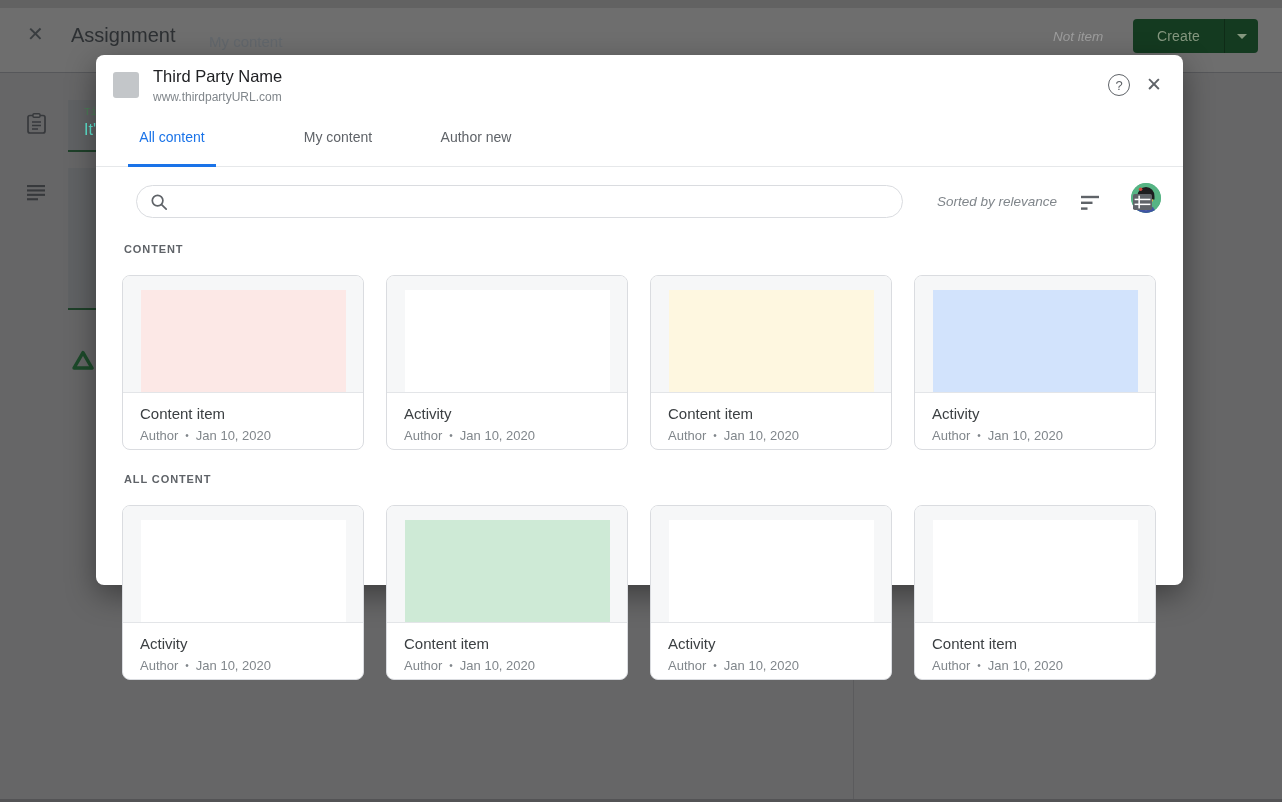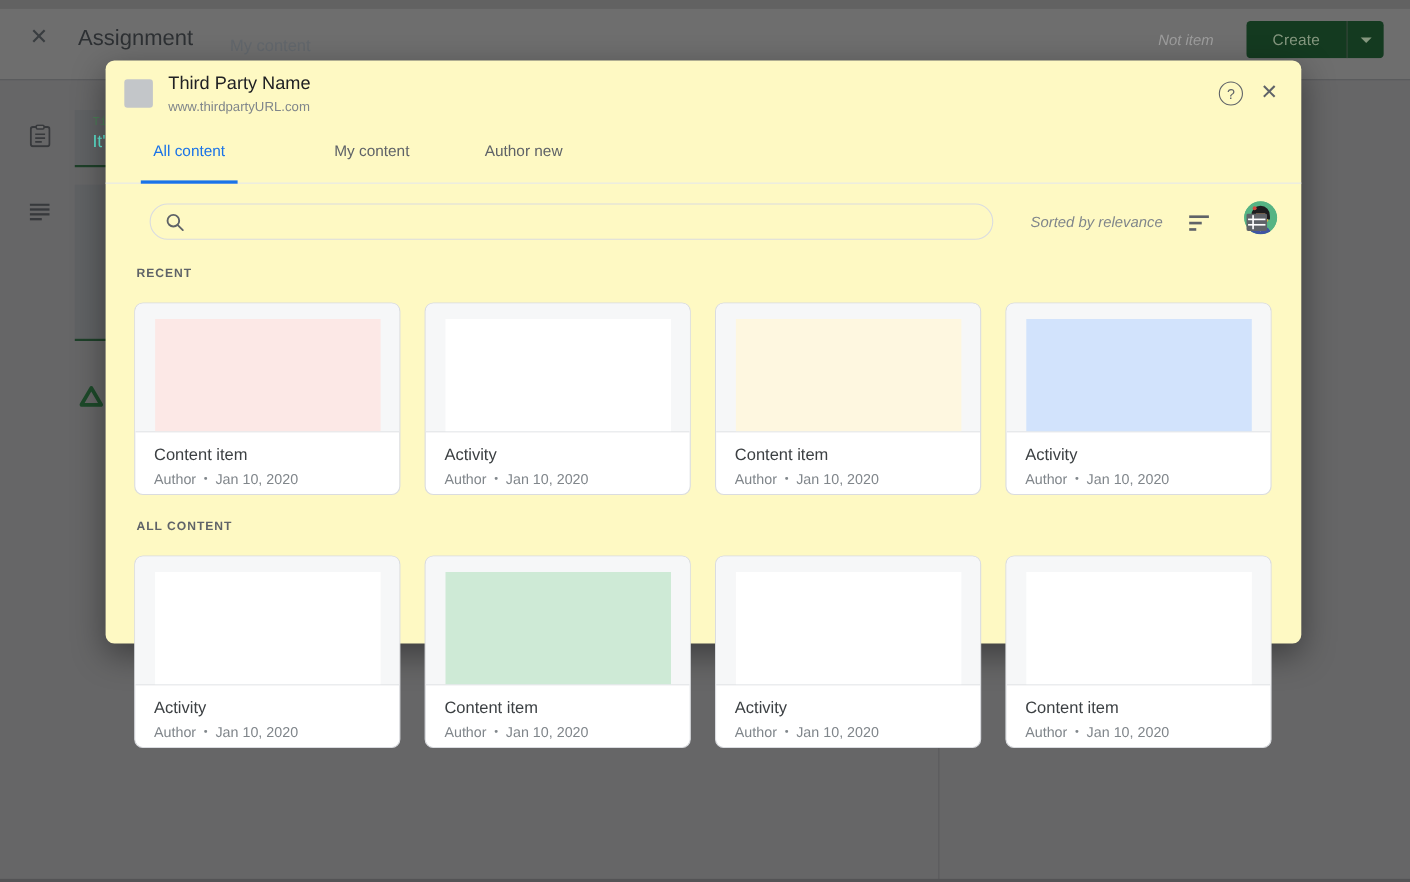--- a/index.html
+++ b/index.html
@@ -22,21 +22,21 @@
   .bg-sideicon { position:absolute; color:#37393c; }
   .bg-field { position:absolute; left:68px; width:150px; background:#606264; }
   .bg-field .underline { position:absolute; left:0; right:0; bottom:0; height:2px; background:#1e4029; }
   .bg-field-label { position:absolute; left:16px; top:6px; font-size:11px; color:#4b7f57; white-space:nowrap;font-family:Liberation Mono, monospace; }
   .bg-field-value { position:absolute; left:16px; top:21px; font-size:16px; font-weight:500; color:#5eead4; white-space:nowrap; }
   .bg-vdivider { position:absolute; left:853px; top:73px; bottom:0; width:1px; background:#5b5b5d; }
   .bg-bottomline { position:absolute; left:0; bottom:0; width:1282px; height:3px; background:#535355; }
   .bg-drive { position:absolute; left:72px; top:350px; }
 
   
-  .modal { position:absolute; left:96px; top:55px; width:1087px; height:530px; background:#fef9c3; border-radius:8px; box-shadow:0 10px 30px rgba(0,0,0,.4); }
+  .modal { position:absolute; left:96px; top:55px; width:1087px; height:530px; background:#ffffff; border-radius:8px; box-shadow:0 10px 30px rgba(0,0,0,.4); }
   .m-logo { position:absolute; left:17px; top:17px; width:26px; height:26px; background:#c3c6c9; border-radius:3px; }
   .m-titleblock { position:absolute; left:57px; top:10px; }
   .m-title { font-size:16.5px; font-weight:500; color:#202124; line-height:22px; }
   .m-url { font-size:12px; color:#80868b; line-height:16px; margin-top:2px; }
   .m-help { position:absolute; left:1012px; top:19px; width:22px; height:22px; border:1.8px solid #5f6368; border-radius:50%; color:#5f6368; font-size:13px; font-weight:500; display:flex; align-items:center; justify-content:center; }
   .m-close { position:absolute; left:1050px; top:20px; font-size:19px; color:#5f6368; line-height:20px; }
 
   .m-tabs { position:absolute; left:0; top:55px; width:1087px; height:57px; border-bottom:1px solid #e6e8ea; }
   .m-tab { position:absolute; top:0; height:57px; line-height:55px; text-align:center; font-size:14px; font-weight:500; color:#5f6368; cursor:pointer; }
   .m-tab.active { color:#1a73e8; border-bottom:3px solid #1a73e8; }
@@ -167,21 +167,21 @@
     </span>
     <span class="m-viewicon">
       <svg width="19" height="16" viewBox="0 0 19 16">
           <rect x="0" y="0" width="19" height="16" rx="1.8" fill="currentColor"></rect>
           <rect x="1.6" y="4.7" width="15.8" height="1.5" fill="#ffffff"></rect>
           <rect x="1.6" y="9.6" width="15.8" height="1.5" fill="#ffffff"></rect>
           <rect x="5.4" y="1.6" width="1.5" height="12.8" fill="#ffffff"></rect>
         </svg>
     </span>
 
-    <div class="m-sectionlabel sl1">RECENT</div>
+    <div class="m-sectionlabel sl1">CONTENT</div>
     <div class="m-grid g1">
       <div class="card">
         <div class="thumb">
             <div class="thumb-inner" style="background-color: rgb(252, 232, 230);"></div>
           </div>
         <div class="info">
           <div class="c-title">Content item</div>
           <div class="c-meta">
               <span>Author</span>
               <span class="c-dot">•</span>

